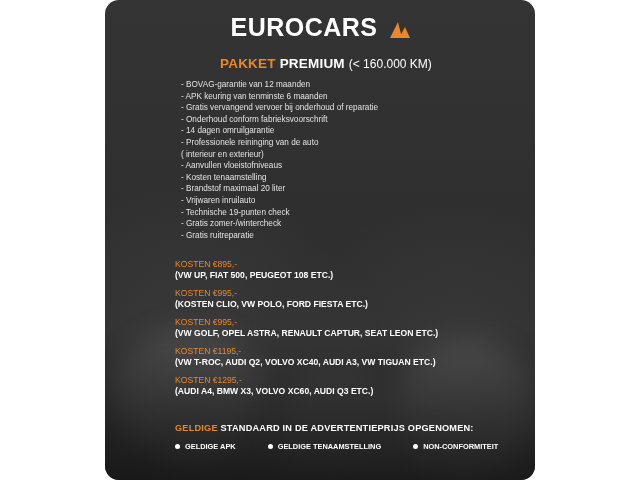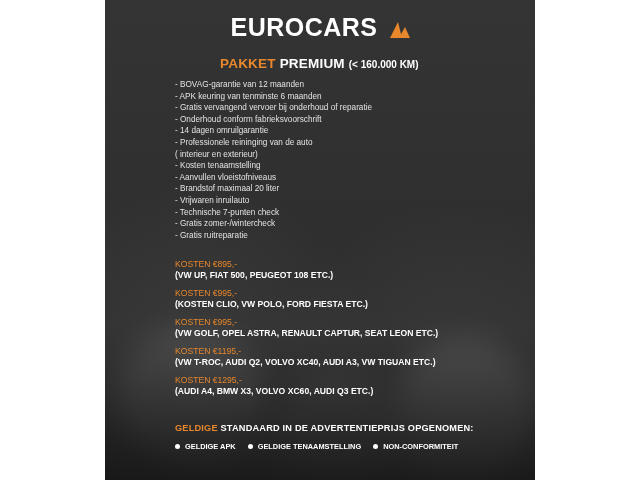--- a/index.html
+++ b/index.html
@@ -25,20 +25,21 @@
     left: 105px;
     top: 0;
     width: 430px;
     height: 480px;
     background: #2b2b2b;
     background-image:
       radial-gradient(circle at 20% 78%, rgba(120,120,120,0.22) 0%, rgba(120,120,120,0) 38%),
       radial-gradient(circle at 82% 88%, rgba(150,150,150,0.18) 0%, rgba(150,150,150,0) 40%),
       linear-gradient(180deg, #343434 0%, #2e2e2e 55%, #262626 100%);
     overflow: hidden;
+    border-radius: 14px;
   }
   .poster::after {
     content: "";
     position: absolute;
     left: 0; right: 0; bottom: 0;
     height: 150px;
     background: linear-gradient(180deg, rgba(40,40,40,0) 0%, rgba(25,25,25,0.55) 60%, rgba(20,20,20,0.8) 100%);
     pointer-events: none;
   }
   
@@ -92,36 +93,37 @@
 
   .pakket-title {
     font-size: 13.5px;
     font-weight: bold;
     color: #ffffff;
     margin-bottom: 8px;
     letter-spacing: 0.2px;
   }
   .pakket-title .accent { color: #e8872b; margin-left: 45px; }
   .pakket-title .km {
-    font-size: 10px;
-    font-weight: bold;
+    font-size: 12px;
+    font-weight: normal;
     color: #ffffff;
     letter-spacing: 0;
   }
 
   ul.features {
     list-style: none;
     margin: 0;
     padding: 0;
   }
   ul.features li {
     font-size: 8.2px;
     line-height: 11.6px;
     color: #e3e3e3;
     white-space: pre;
+    margin-left: 6px;
   }
 
   .prices {
     margin-top: 18px;
   }
   .price-block {
     margin-bottom: 7px;
   }
   .price-label {
     font-size: 8.6px;
@@ -142,21 +144,21 @@
   .always-title {
     font-size: 9.2px;
     font-weight: bold;
     color: #ffffff;
     letter-spacing: 0.2px;
   }
   .always-title .accent { color: #e8872b; }
   .always-items {
     margin-top: 9px;
     display: flex;
-    gap: 12px;
+    gap: 32px;
     align-items: center;
   }
   .always-item {
     display: flex;
     align-items: center;
     gap: 5px;
     font-size: 7.4px;
     font-weight: bold;
     color: #ffffff;
     white-space: nowrap;
@@ -199,25 +201,25 @@
       </div>
 
       <ul class="features">
         <li>- BOVAG-garantie van 12 maanden</li>
         <li>- APK keuring van tenminste 6 maanden</li>
         <li>- Gratis vervangend vervoer bij onderhoud of reparatie</li>
         <li>- Onderhoud conform fabrieksvoorschrift</li>
         <li>- 14 dagen omruilgarantie</li>
         <li>- Professionele reininging van de auto</li>
         <li>( interieur en exterieur)</li>
+        <li>- Aanvullen vloeistofniveaus</li>
         <li>- Kosten tenaamstelling</li>
-        <li>- Aanvullen vloeistofniveaus</li>
         <li>- Brandstof maximaal 20 liter</li>
         <li>- Vrijwaren inruilauto</li>
-        <li>- Technische 7-punten check</li>
+        <li>- Technische 19-punten check</li>
         <li>- Gratis zomer-/wintercheck</li>
         <li>- Gratis ruitreparatie</li>
       </ul>
 
       <div class="prices">
         <div class="price-block">
           <div class="price-label">KOSTEN €895,-</div>
           <div class="price-models">(VW UP, FIAT 500, PEUGEOT 108 ETC.)</div>
         </div>
         <div class="price-block">

